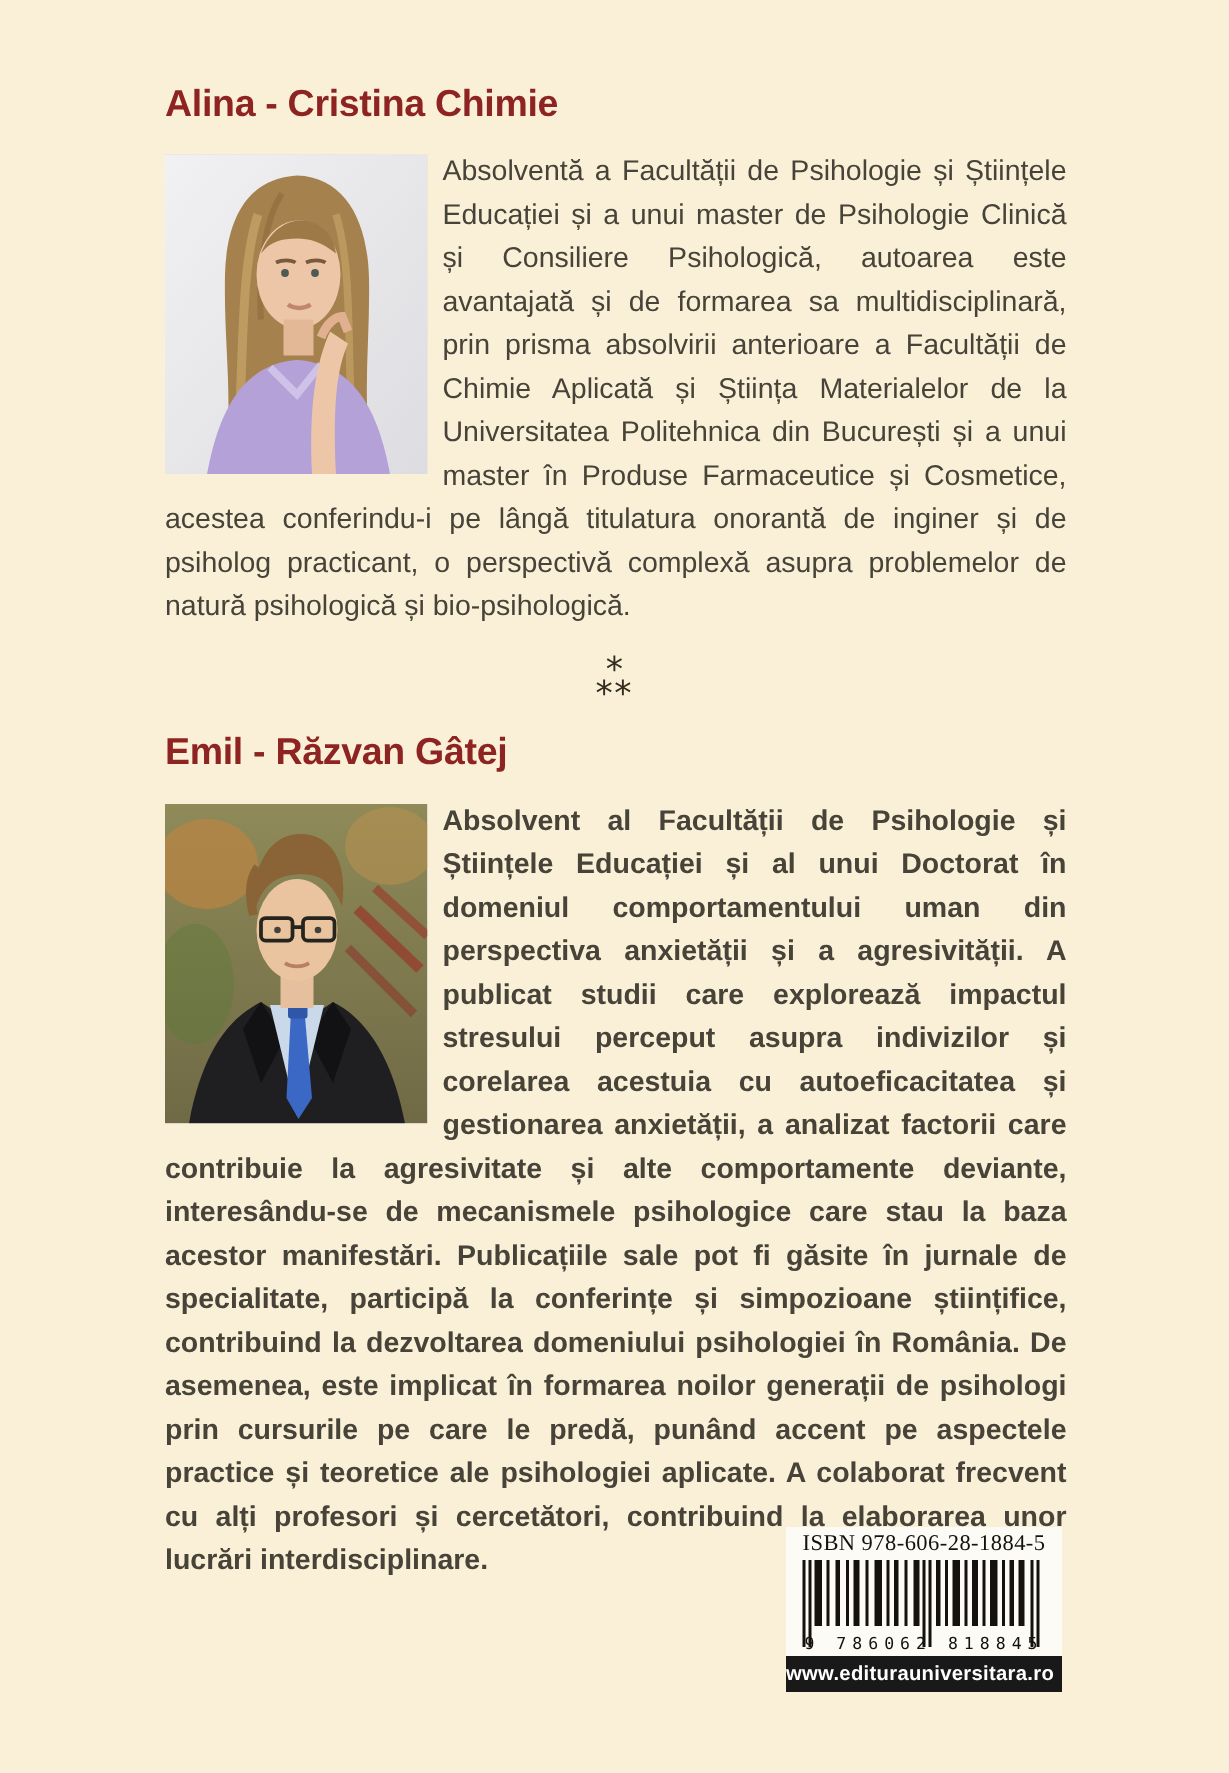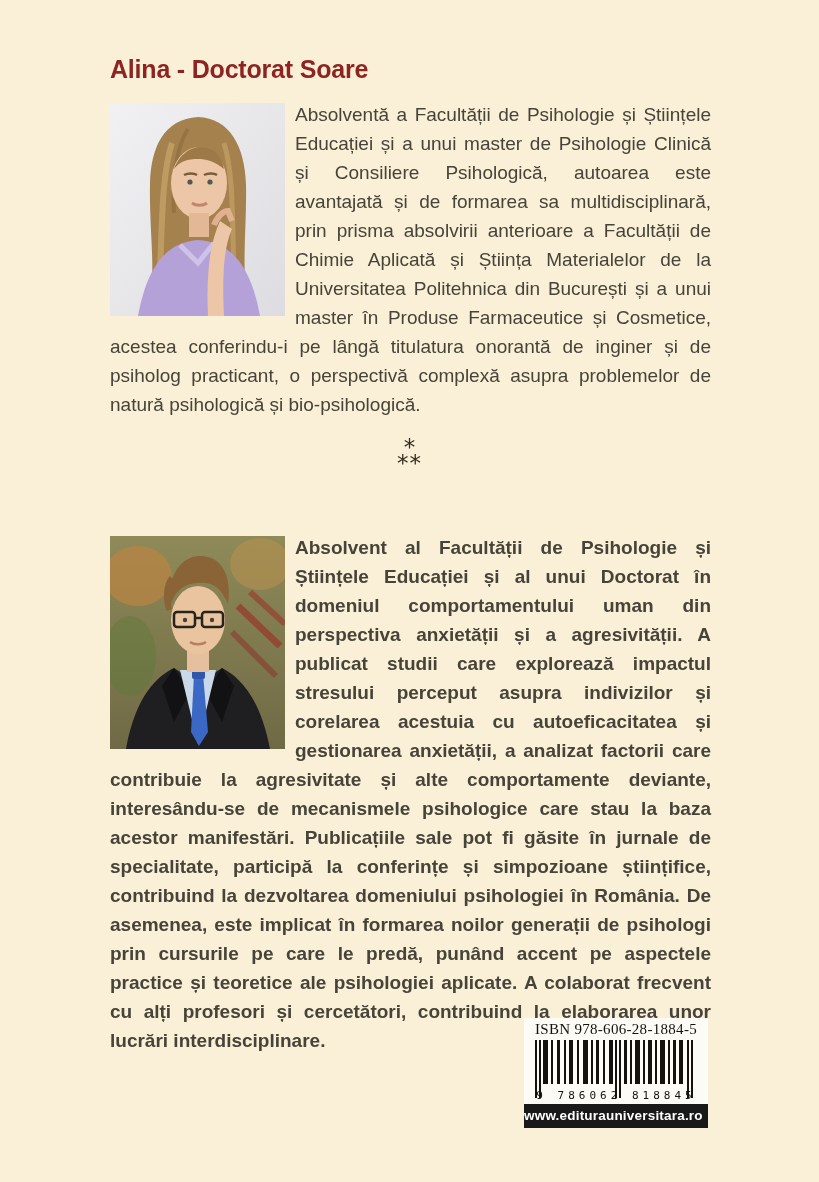--- a/index.html
+++ b/index.html
@@ -63,21 +63,21 @@
     background:#191919;color:#ffffff;
     font-size:13.5px;font-weight:700;
     padding:4px 0 5px 0;letter-spacing:0.2px;width:184px;box-sizing:border-box;
   }
 </style>
 </head>
 <body>
 
 <div class="page">
 
-  <h1 class="author-name" id="name1">Alina - Doctorat Soare</h1>
+  <h1 class="author-name" id="name1">Alina - Cristina Chimie</h1>
 
   <div class="bio" id="bio1">
     <div class="photo">
       <svg width="175" height="213" viewBox="0 0 175 213" xmlns="http://www.w3.org/2000/svg">
         <defs>
           <linearGradient id="bg1" x1="0" y1="0" x2="1" y2="1">
             <stop offset="0" stop-color="#f1f1f3"></stop>
             <stop offset="1" stop-color="#dddde1"></stop>
           </linearGradient>
         </defs>
@@ -101,20 +101,21 @@
       </svg>
     </div>
     <p>Absolventă a Facultății de Psihologie și Științele Educației și a unui master de Psihologie Clinică și Consiliere Psihologică, autoarea este avantajată și de formarea sa multidisciplinară, prin prisma absolvirii anterioare a Facultății de Chimie Aplicată și Știința Materialelor de la Universitatea Politehnica din București și a unui master în Produse Farmaceutice și Cosmetice, acestea conferindu-i pe lângă titulatura onorantă de inginer și de psiholog practicant, o perspectivă complexă asupra problemelor de natură psihologică și bio-psihologică.</p>
   </div>
 
   <div class="separator">
     <div class="row1">*</div>
     <div class="row2">**</div>
   </div>
 
+  <h1 class="author-name" id="name2">Emil - Răzvan Gâtej</h1>
 
   <div class="bio" id="bio2">
     <div class="photo">
       <svg width="175" height="213" viewBox="0 0 175 213" xmlns="http://www.w3.org/2000/svg">
         <defs>
           <linearGradient id="bg2" x1="0" y1="0" x2="0" y2="1">
             <stop offset="0" stop-color="#8f8a58"></stop>
             <stop offset="1" stop-color="#6f6a45"></stop>
           </linearGradient>
         </defs>

